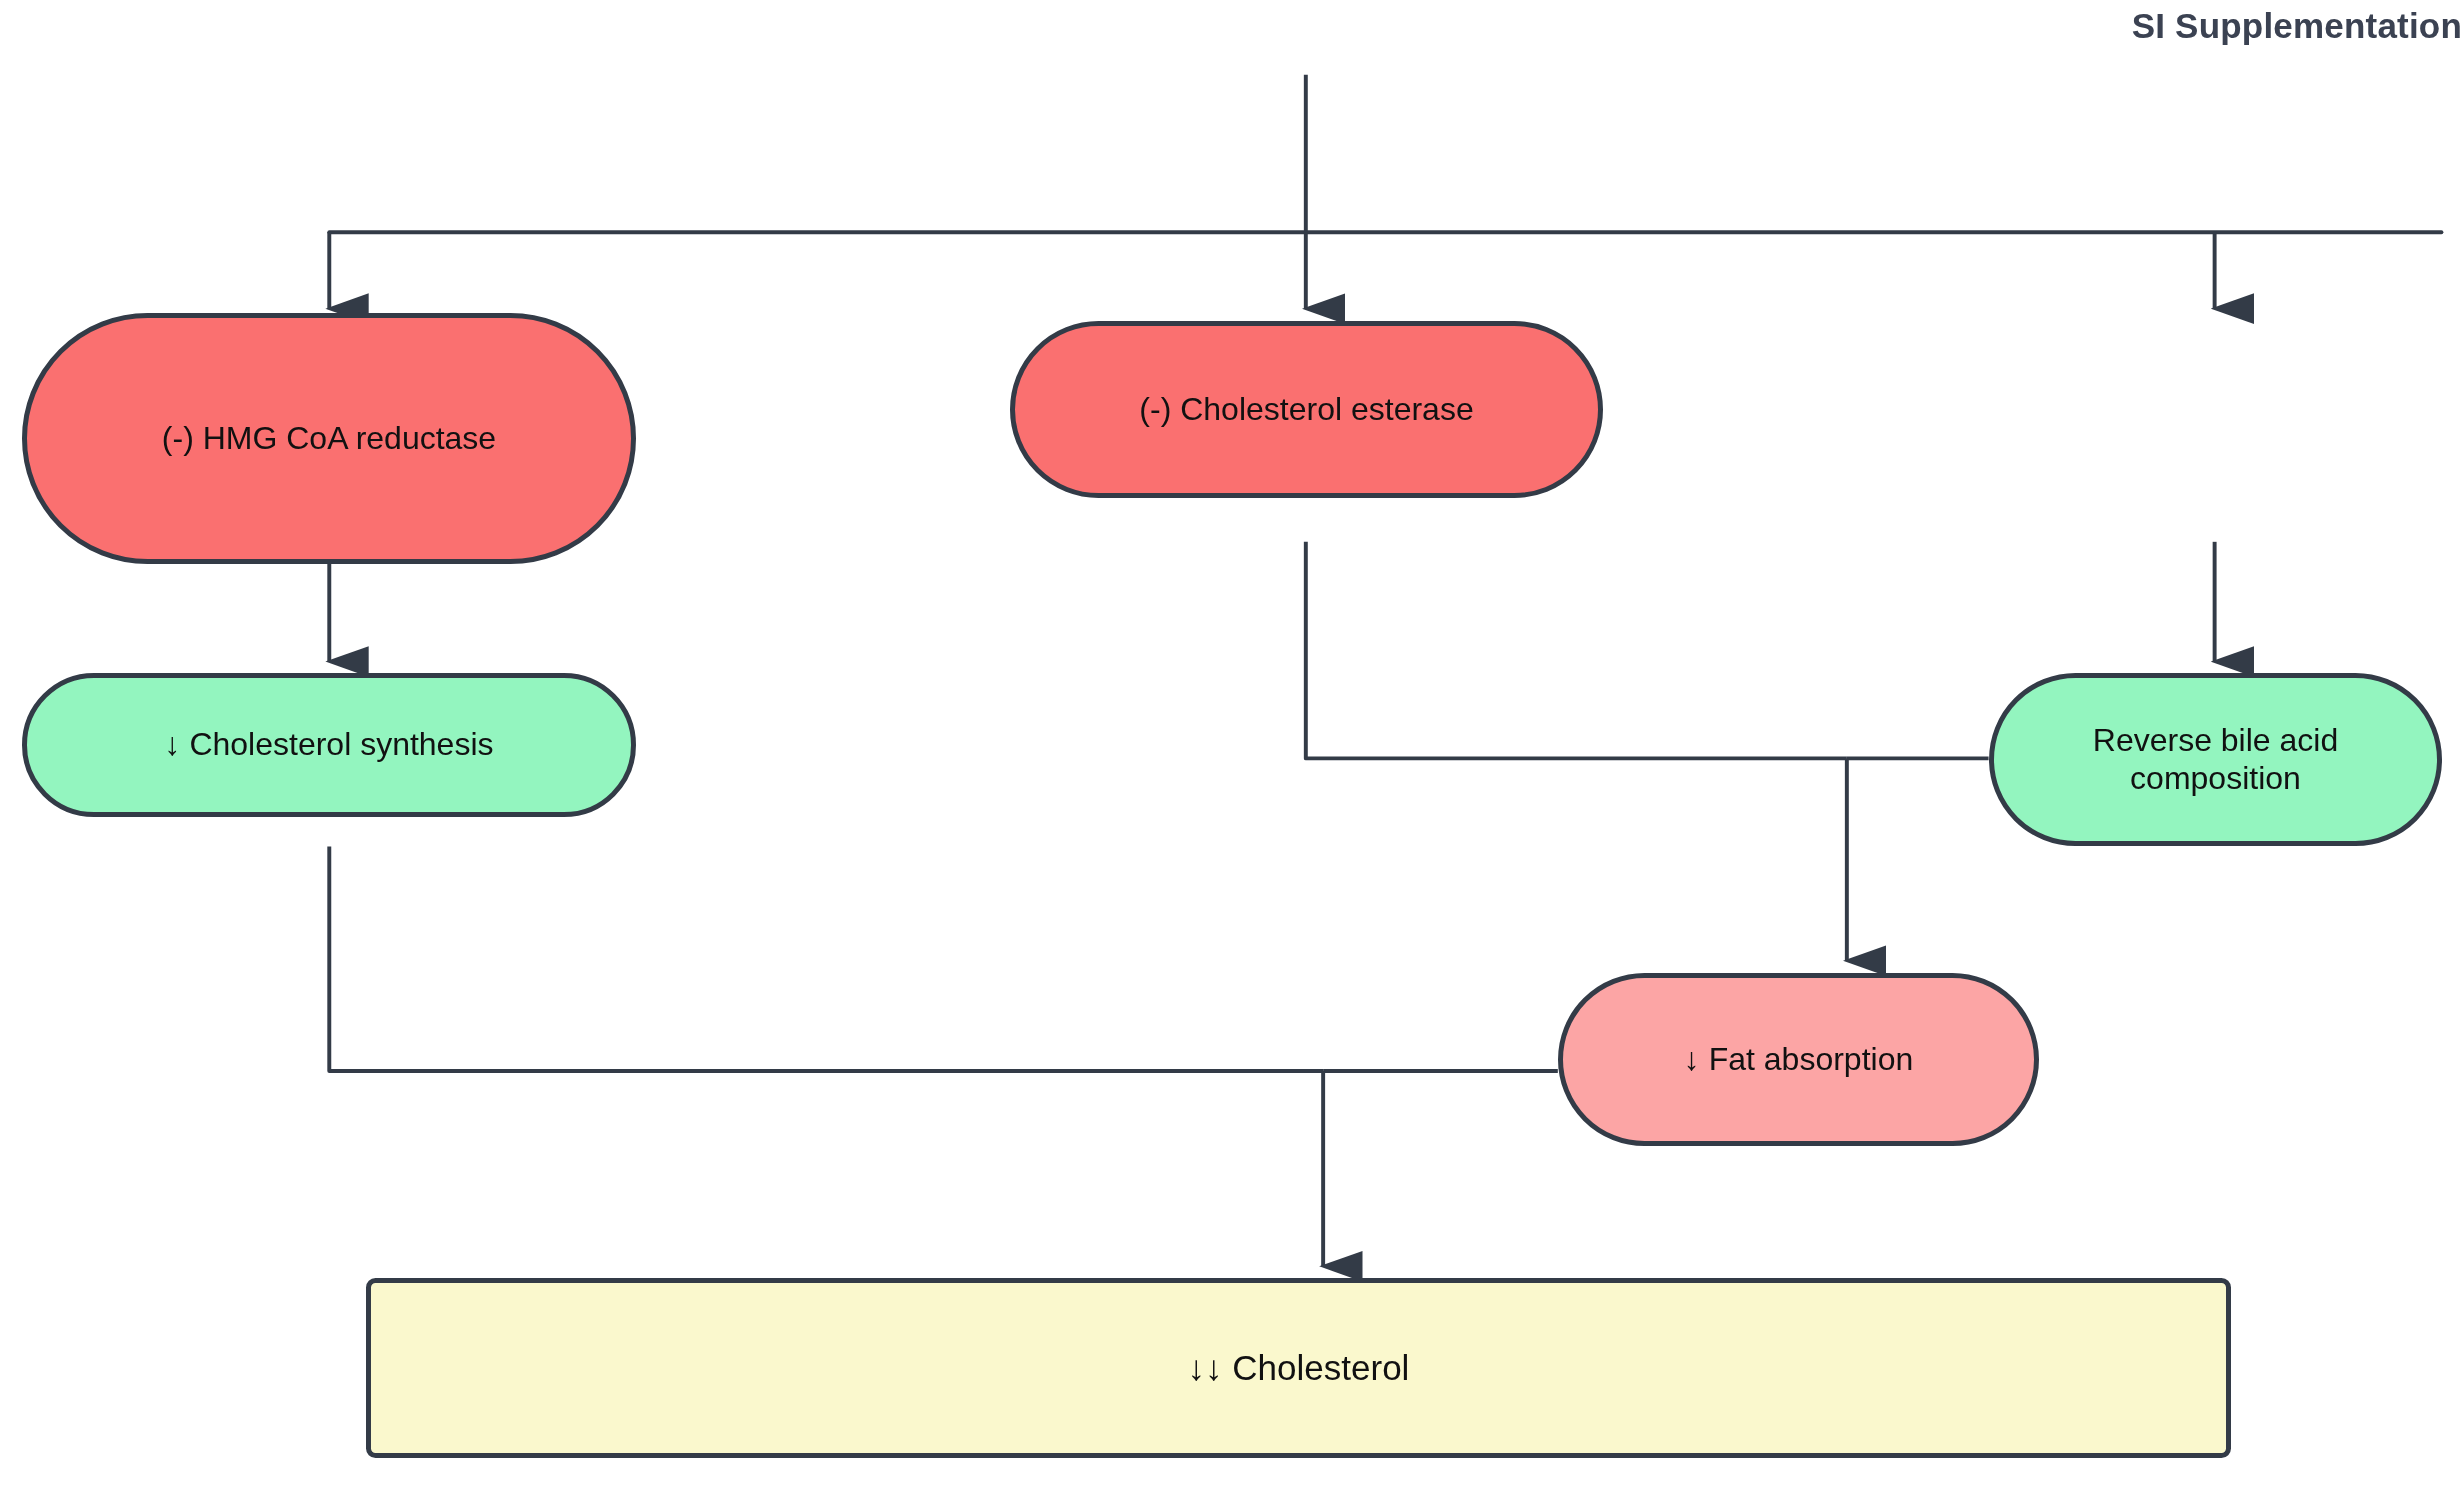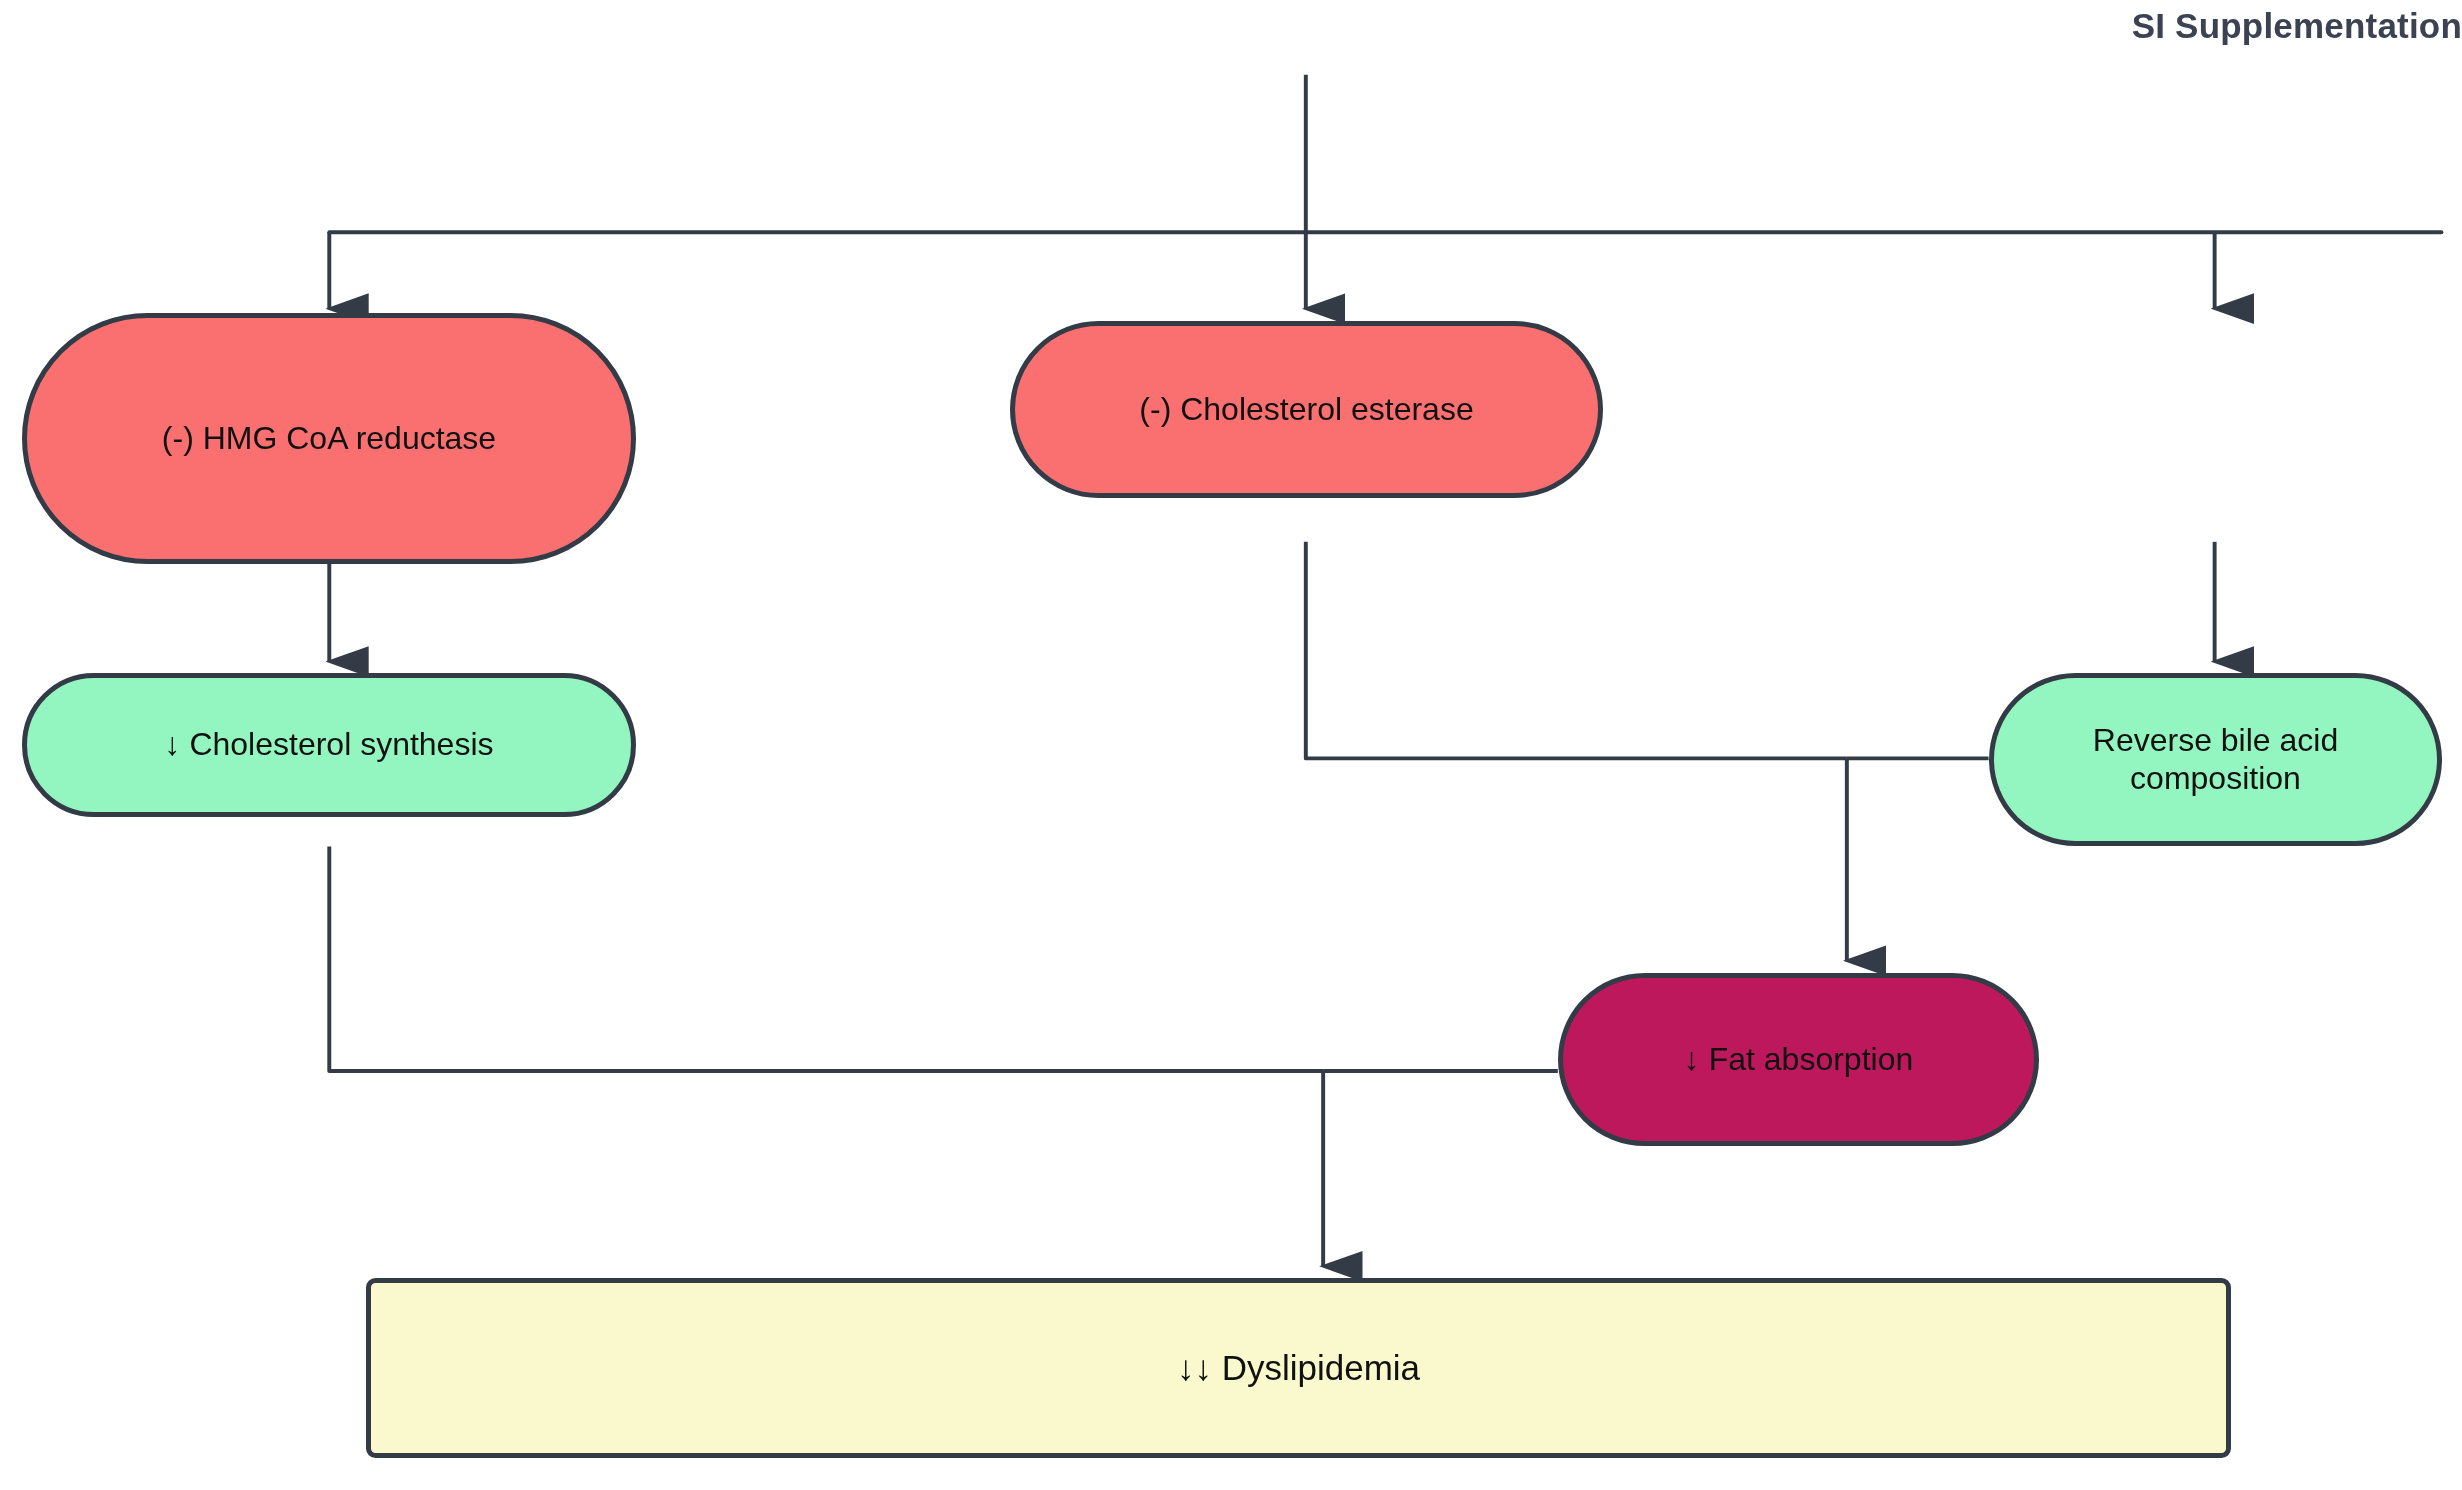--- a/index.html
+++ b/index.html
@@ -46,21 +46,21 @@
     text-align: center;
     color: #111111;
     font-size: 32px;
     line-height: 1.18;
     z-index: 3;
   }
   .pill { border-radius: 787px; }
   .rect { border-radius: 9.5px; }
   .n-red   { background: #fa7070; }
   .n-green { background: #93f5bf; }
-  .n-blue  { background: #be185d; }
+  .n-blue  { background: #fca5a5; }
   .n-yellow{ background: #faf8cd; }
 
   #node-hmg      { left: 22px;   top: 313px;  width: 614px;  height: 251px; }
   #node-chol-est { left: 1010px; top: 321px;  width: 593px;  height: 177px; }
   #node-reverse  { left: 1989px; top: 321px;  width: 453px;  height: 221px; }
   #node-chol-syn { left: 22px;   top: 673px;  width: 614px;  height: 144px; }
   #node-bile     { left: 1989px; top: 673px;  width: 453px;  height: 173px; }
   #node-fat      { left: 1558px; top: 973px; width: 481px;  height: 173px; }
   #node-dys      { left: 366px;  top: 1278px; width: 1865px; height: 180px; font-size: 35px; }
 </style>
@@ -124,17 +124,17 @@
       <span>Reverse bile acid</span><br>
       <span>composition</span>
     </span>
   </div>
 
   <div class="node pill n-blue" id="node-fat">
     <span>↓ Fat absorption</span>
   </div>
 
   <div class="node rect n-yellow" id="node-dys">
-    <span>↓↓ Dyslipidemia</span>
+    <span>↓↓ Cholesterol</span>
   </div>
 
 </div>
 
 
 </body></html>

